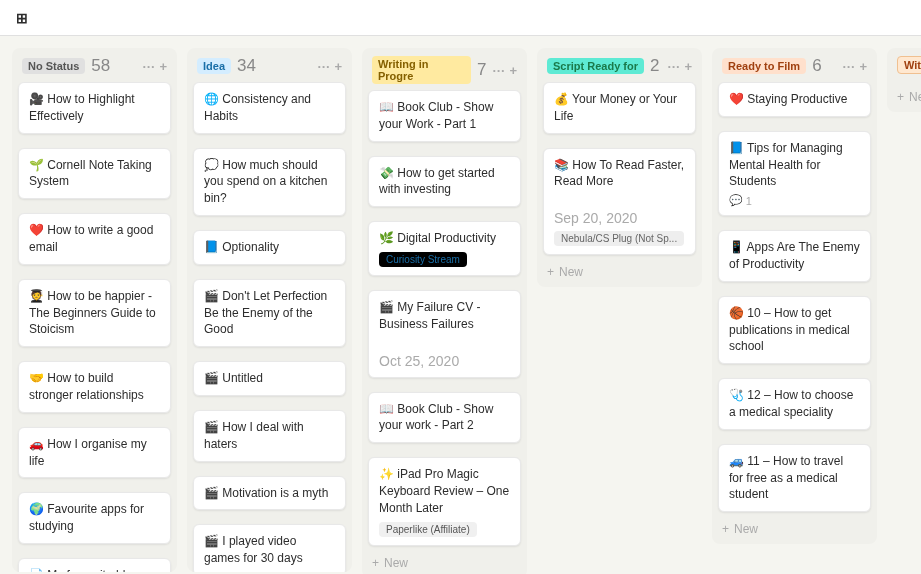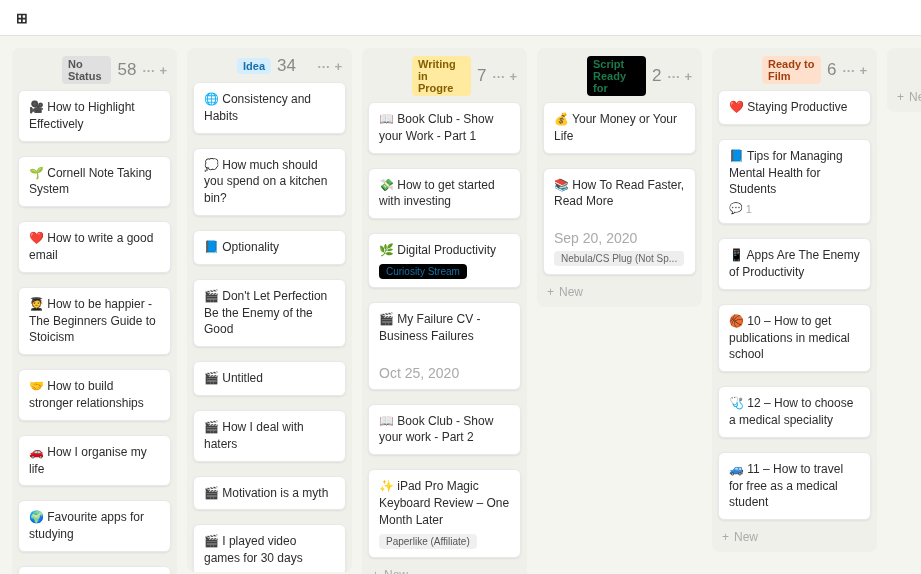--- a/index.html
+++ b/index.html
@@ -52,26 +52,25 @@
       gap: 6px;
       padding: 8px 10px 6px;
       font-size: 12px;
       font-weight: 600;
     }
     .column-header .status-label {
       border-radius: 4px;
       padding: 2px 6px;
       font-size: 11px;
       font-weight: 600;
-      margin-left: 40px;
     }
     .status-no-status { background: #e0e0e0; color: #555; }
     .status-idea { background: #d4edff; color: #1a6fa8; }
     .status-writing { background: #ffeaa0; color: #856000; }
-    .status-script { background: #000000; color: #1a7a4a; }
+    .status-script { background: #5eead4; color: #1a7a4a; }
     .status-film { background: #ffe0cc; color: #a04010; }
     .status-editor { background: #ffe8d0; color: #a04010; border: 1px solid #f0c090; }
     .col-count { color: #888; font-size: 17px; font-weight: 500; }
     .col-actions { margin-left: auto; display: flex; align-items: center; gap: 4px; color: #aaa; font-size: 13px; cursor: pointer; }
     .col-actions span { cursor: pointer; }
 
     .cards-list {
       padding: 0 6px 6px;
       display: flex;
       flex-direction: column;

